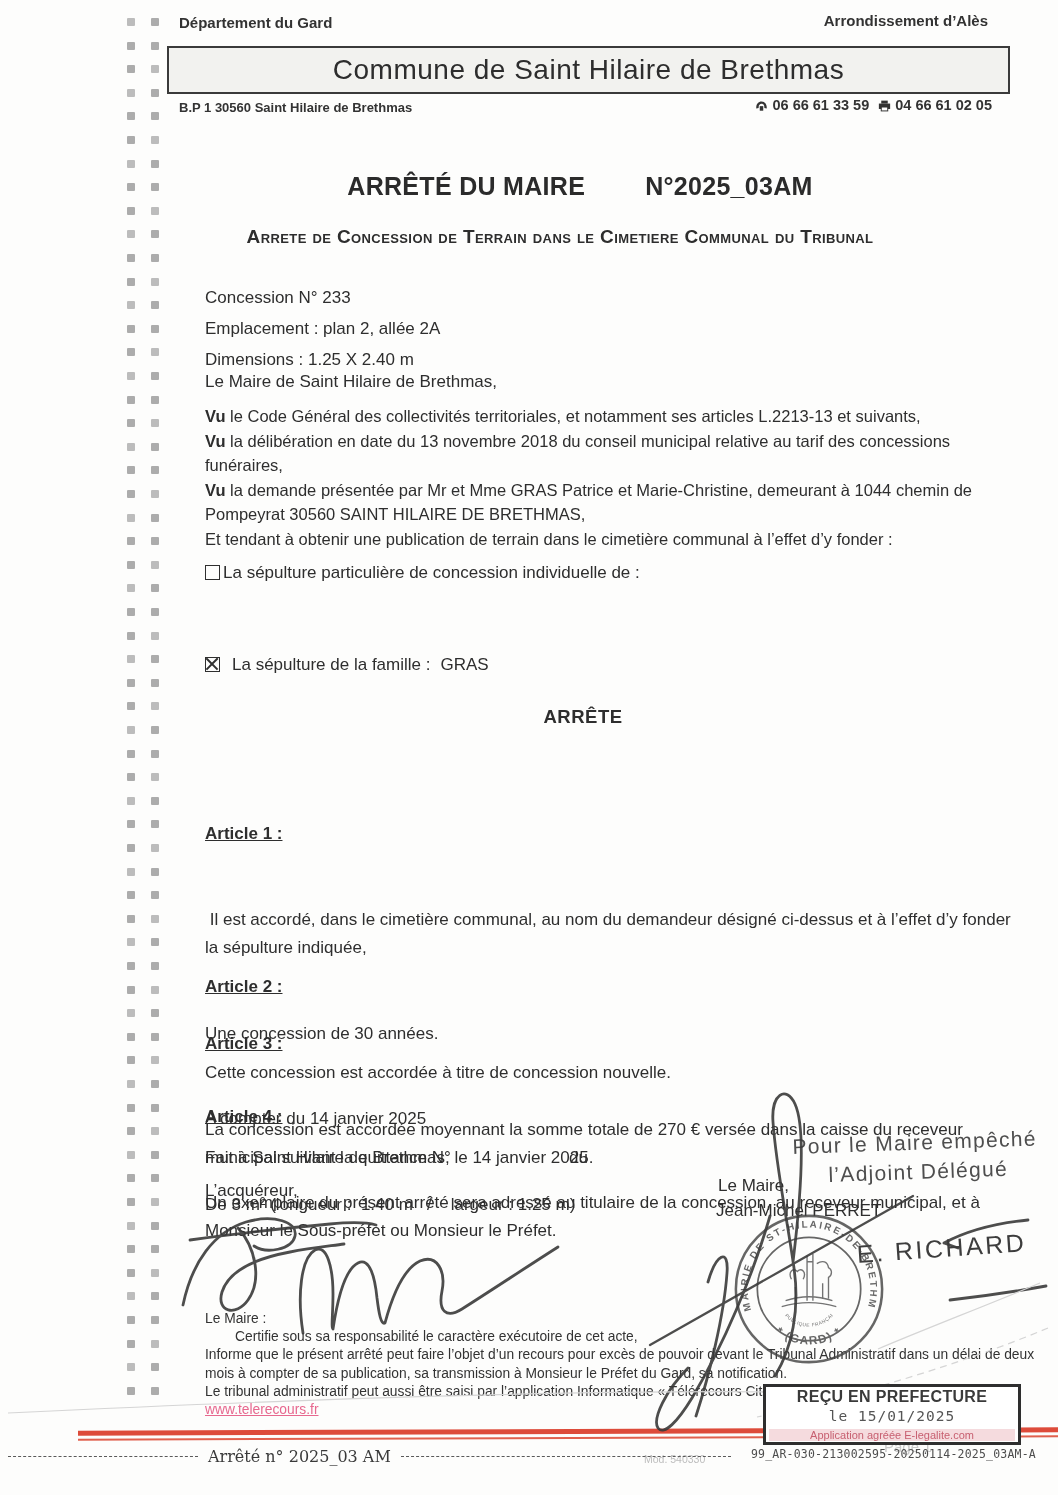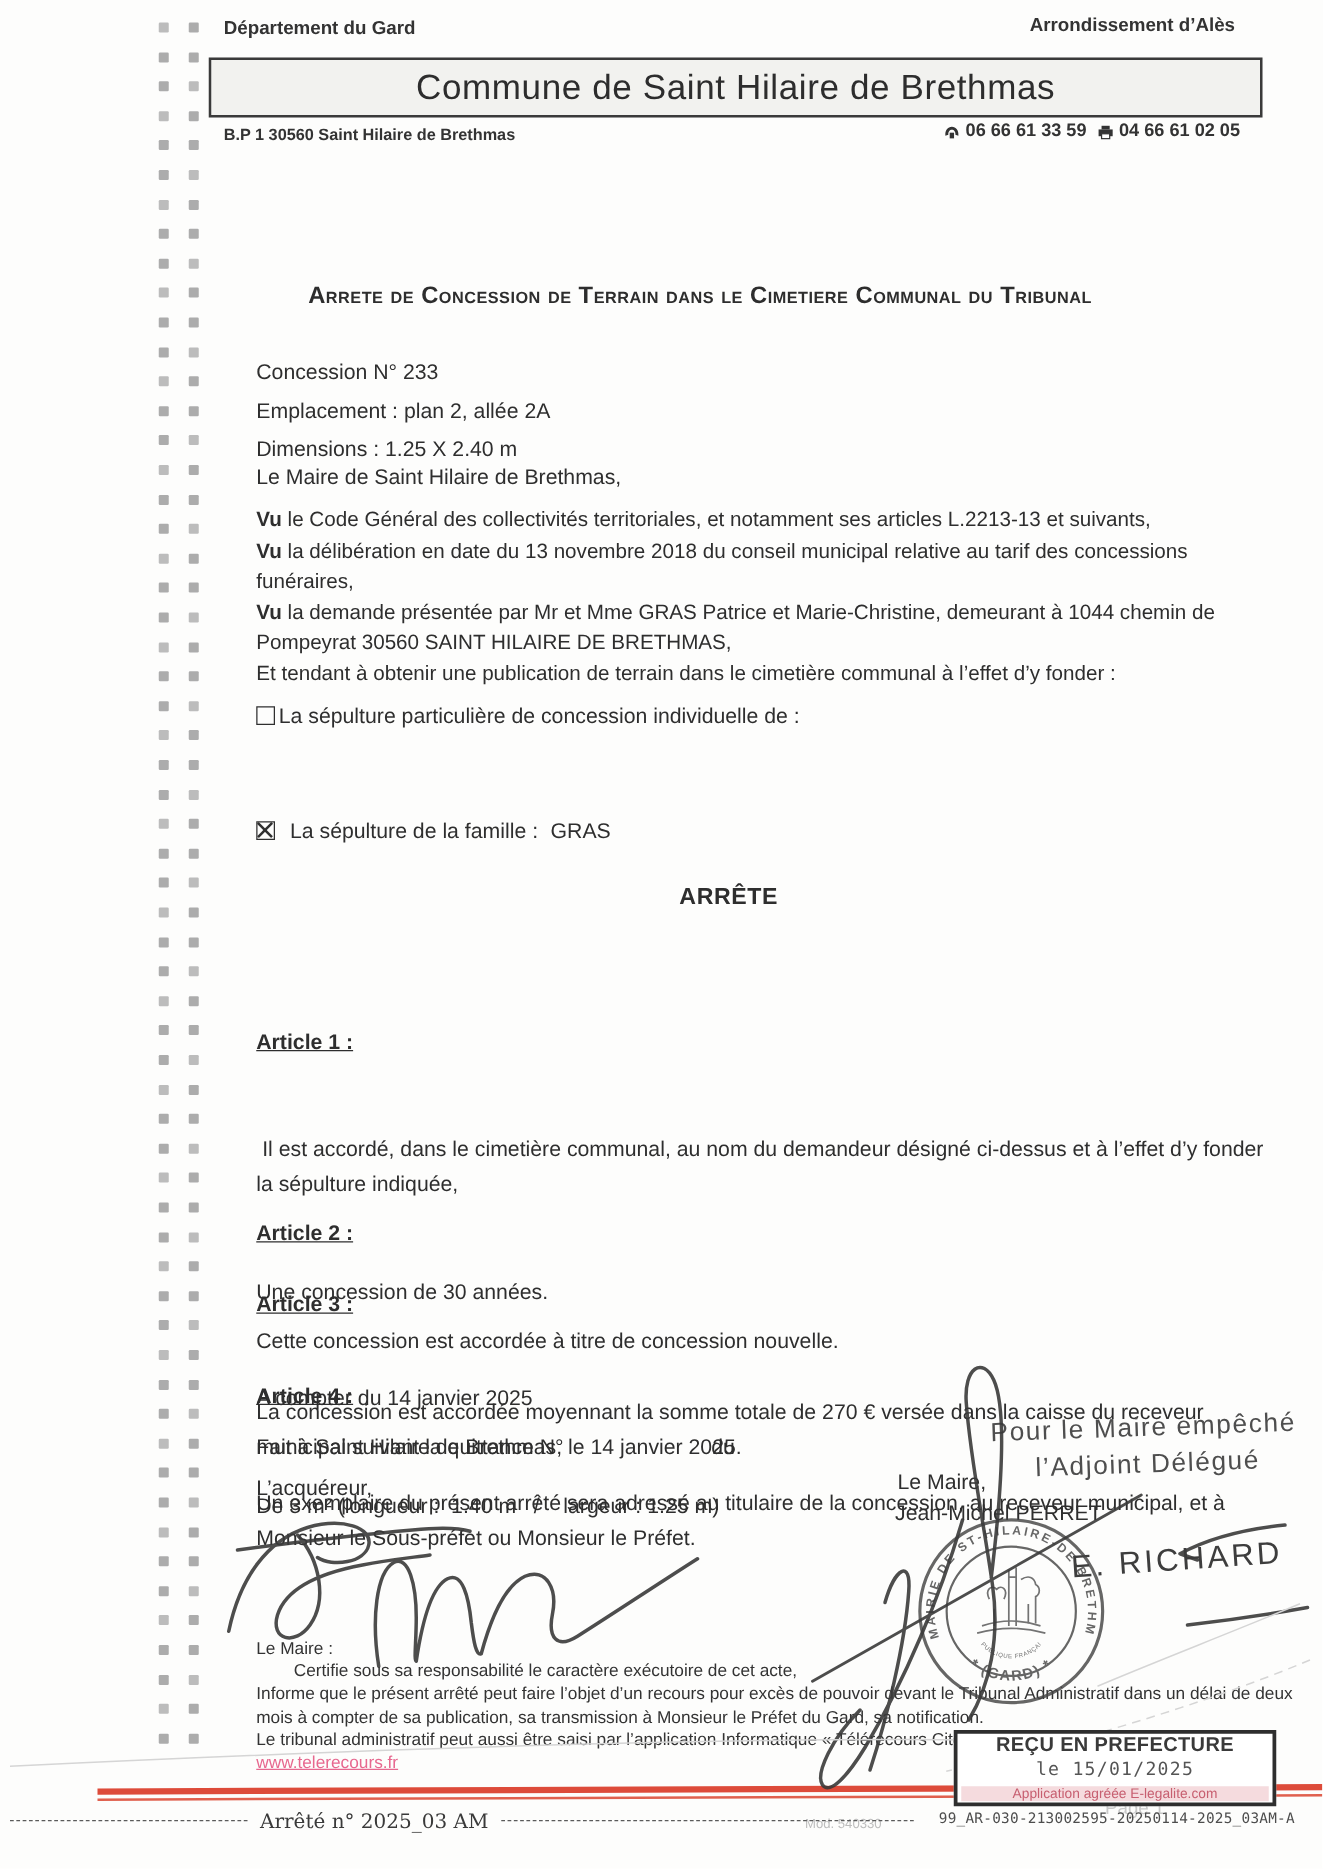--- a/index.html
+++ b/index.html
@@ -214,20 +214,24 @@
       </svg>
     <span>06 66 61 33 59</span>
     <svg class="fax-i" width="15" height="13" viewBox="0 0 12 12">
         <rect x="0.8" y="4.2" width="10.4" height="5" fill="#333"></rect>
         <rect x="3" y="1.5" width="6" height="2.7" fill="#333"></rect>
         <rect x="3" y="7.4" width="6" height="3.6" fill="#fff" stroke="#333" stroke-width="0.9"></rect>
       </svg>
     <span>04 66 61 02 05</span>
   </div>
 
+  <div class="abs title-row">
+    <span>ARRÊTÉ DU MAIRE</span>
+    <span>N°2025_03AM</span>
+  </div>
   <div class="abs subtitle">Arrete de Concession de Terrain dans le Cimetiere Communal du Tribunal</div>
 
   <div class="abs concession">
     <div>Concession N° 233</div>
     <div>Emplacement : plan 2, allée 2A</div>
     <div>Dimensions : 1.25 X 2.40 m</div>
   </div>
 
   <div class="abs intro">Le Maire de Saint Hilaire de Brethmas,</div>
 

